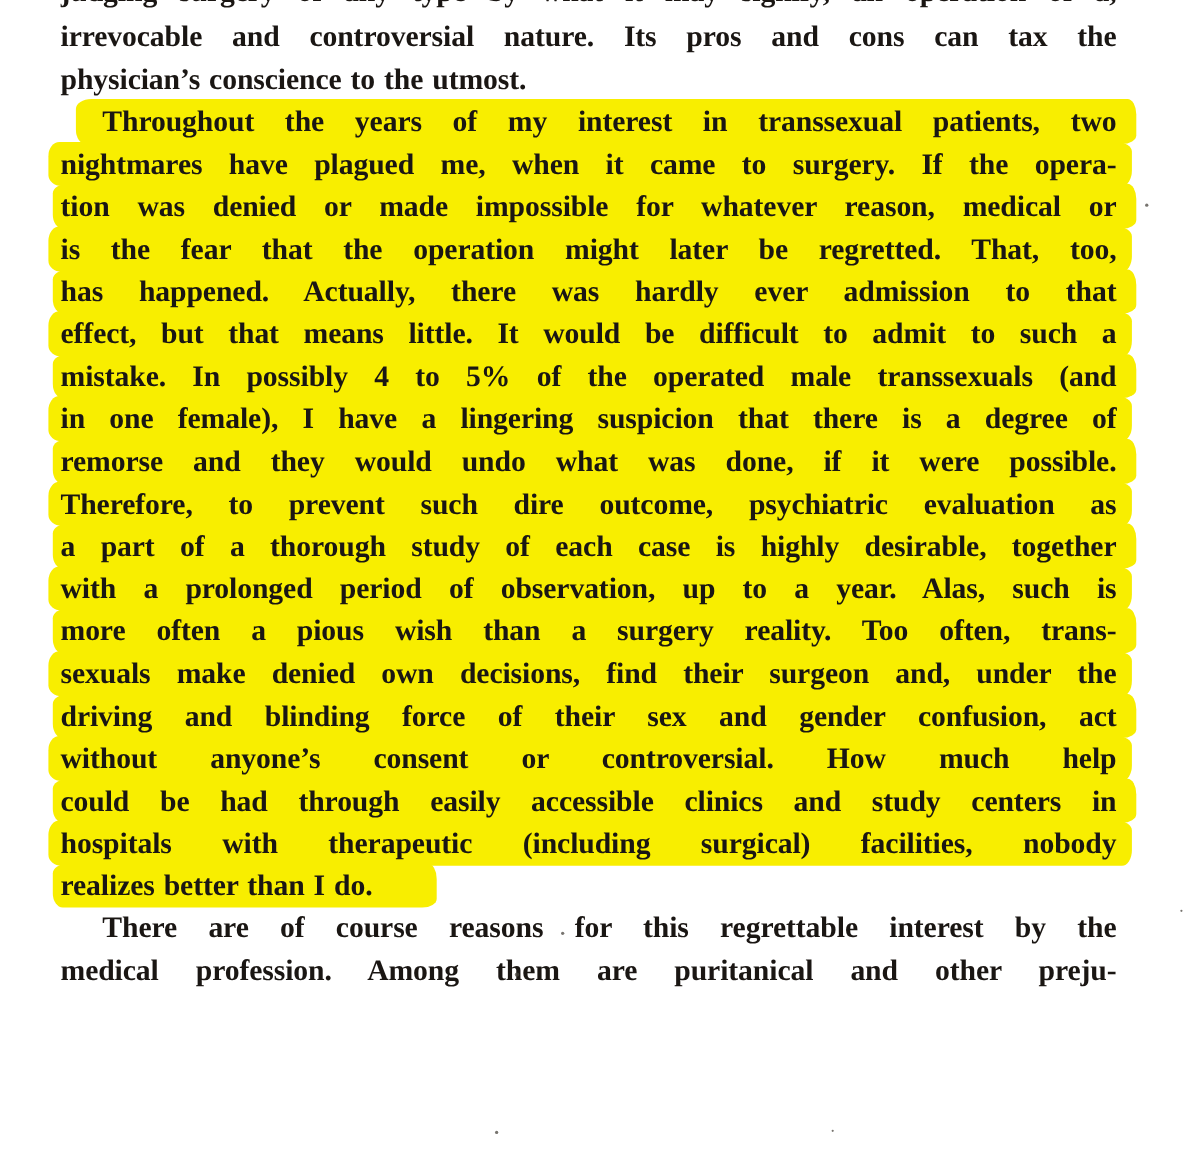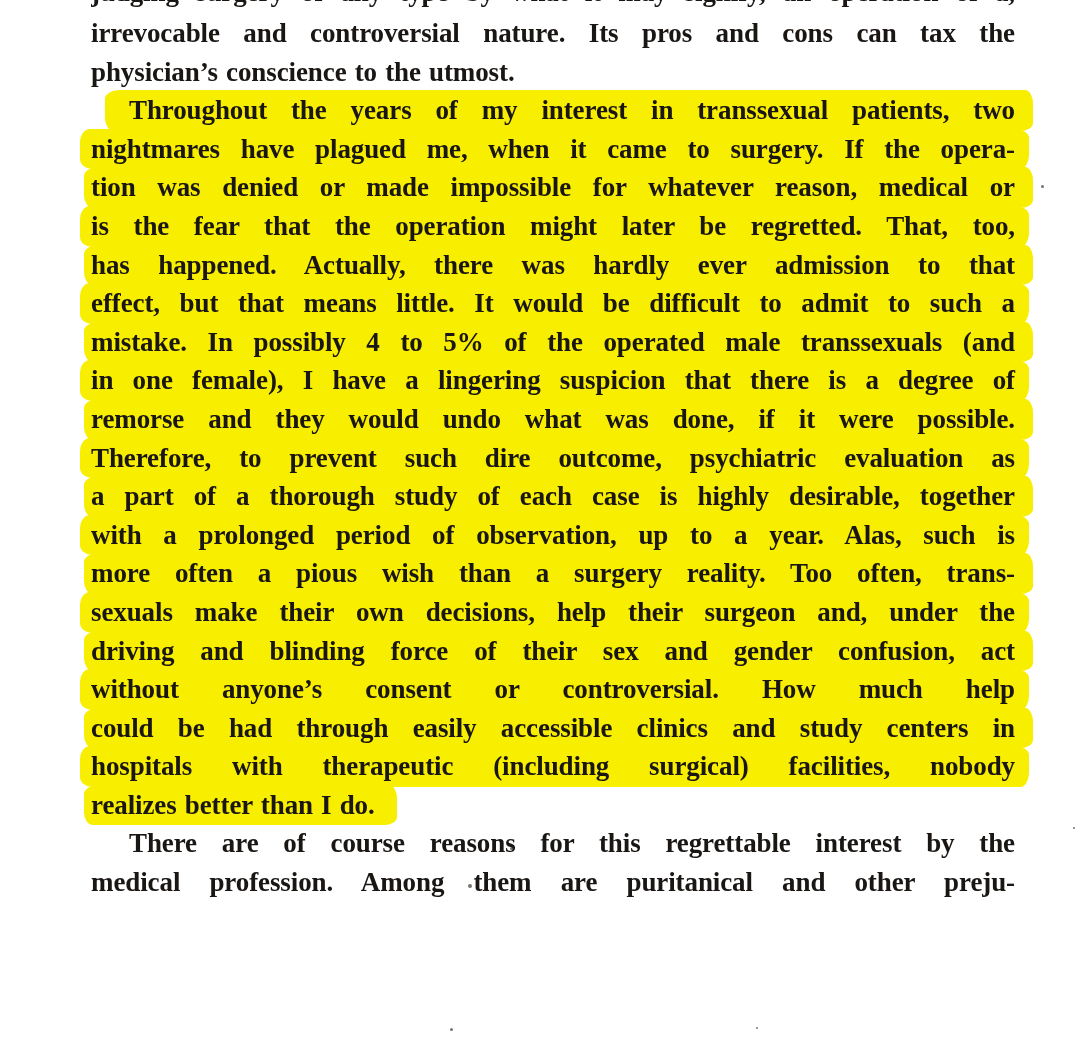--- a/index.html
+++ b/index.html
@@ -17,21 +17,20 @@
     color: #1a1613;
   }
   .line {
     position: relative;
     height: 38.6px;
     line-height: 38.6px;
     font-size: 27px;
     font-weight: 600;
     letter-spacing: -0.1px;
     word-spacing: 1.5px;
-    margin-left: 36px;
   }
   .j { text-align: justify; text-align-last: justify; }
   .l { text-align: left; }
   .ind { text-indent: 38px; }
 
   
   .clip { height: 14px; overflow: hidden; }
   .clip .inner {
     display: block;
     height: 38.6px; line-height: 38.6px;
@@ -82,21 +81,21 @@
     <div class="line j hl">is the fear that the operation might later be regretted. That, too,</div>
     <div class="line j hl">has happened. Actually, there was hardly ever admission to that</div>
     <div class="line j hl">effect, but that means little. It would be difficult to admit to such a</div>
     <div class="line j hl">mistake. In possibly 4 to 5% of the operated male transsexuals (and</div>
     <div class="line j hl">in one female), I have a lingering suspicion that there is a degree of</div>
     <div class="line j hl">remorse and they would undo what was done, if it were possible.</div>
     <div class="line j hl">Therefore, to prevent such dire outcome, psychiatric evaluation as</div>
     <div class="line j hl">a part of a thorough study of each case is highly desirable, together</div>
     <div class="line j hl">with a prolonged period of observation, up to a year. Alas, such is</div>
     <div class="line j hl">more often a pious wish than a surgery reality. Too often, trans-</div>
-    <div class="line j hl">sexuals make their own decisions, help their surgeon and, under the</div>
+    <div class="line j hl">sexuals make denied own decisions, find their surgeon and, under the</div>
     <div class="line j hl">driving and blinding force of their sex and gender confusion, act</div>
     <div class="line j hl">without anyone’s consent or controversial. How much help</div>
     <div class="line j hl">could be had through easily accessible clinics and study centers in</div>
     <div class="line j hl">hospitals with therapeutic (including surgical) facilities, nobody</div>
     <div class="line l hl hl-last">realizes better than I do.</div>
 
     <div class="line j ind">There are of course reasons for this regrettable interest by the</div>
     <div class="line j">medical profession. Among them are puritanical and other preju-</div>
   </div>
 

